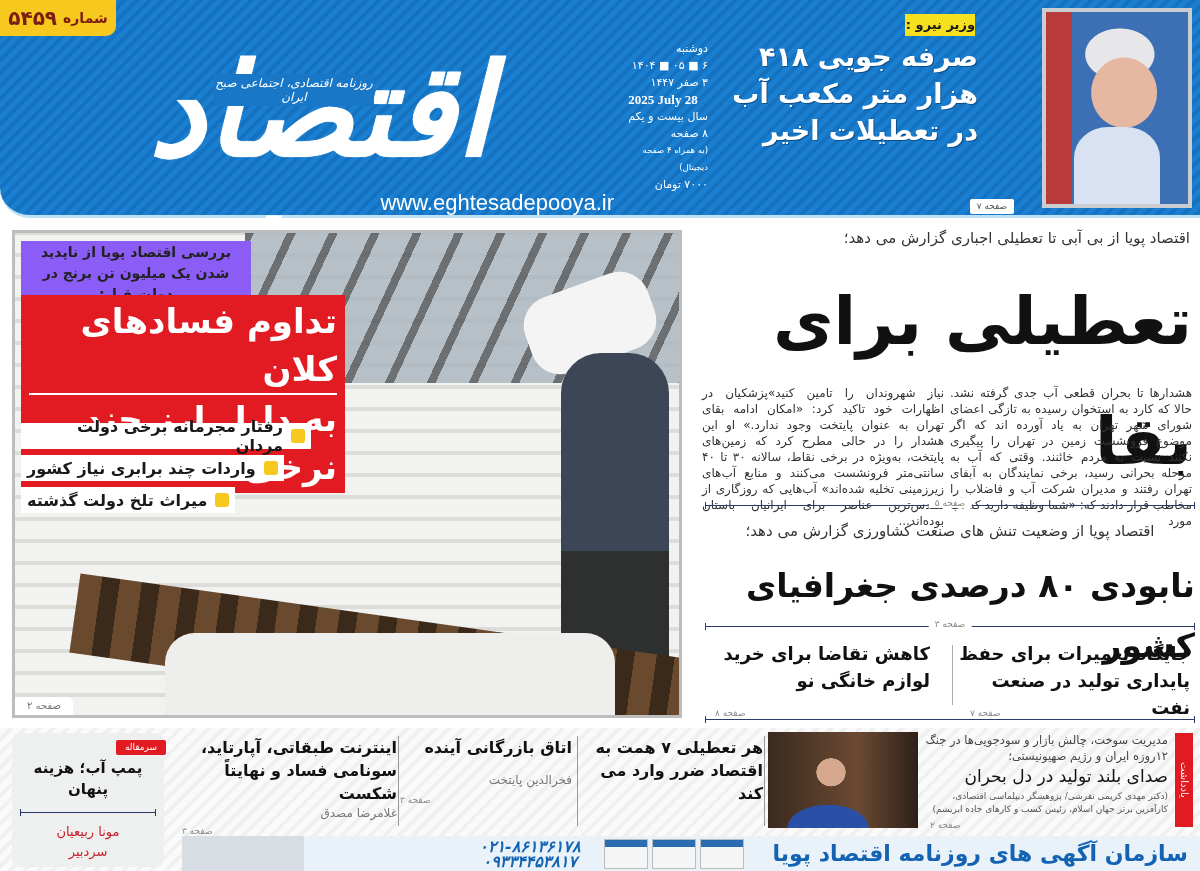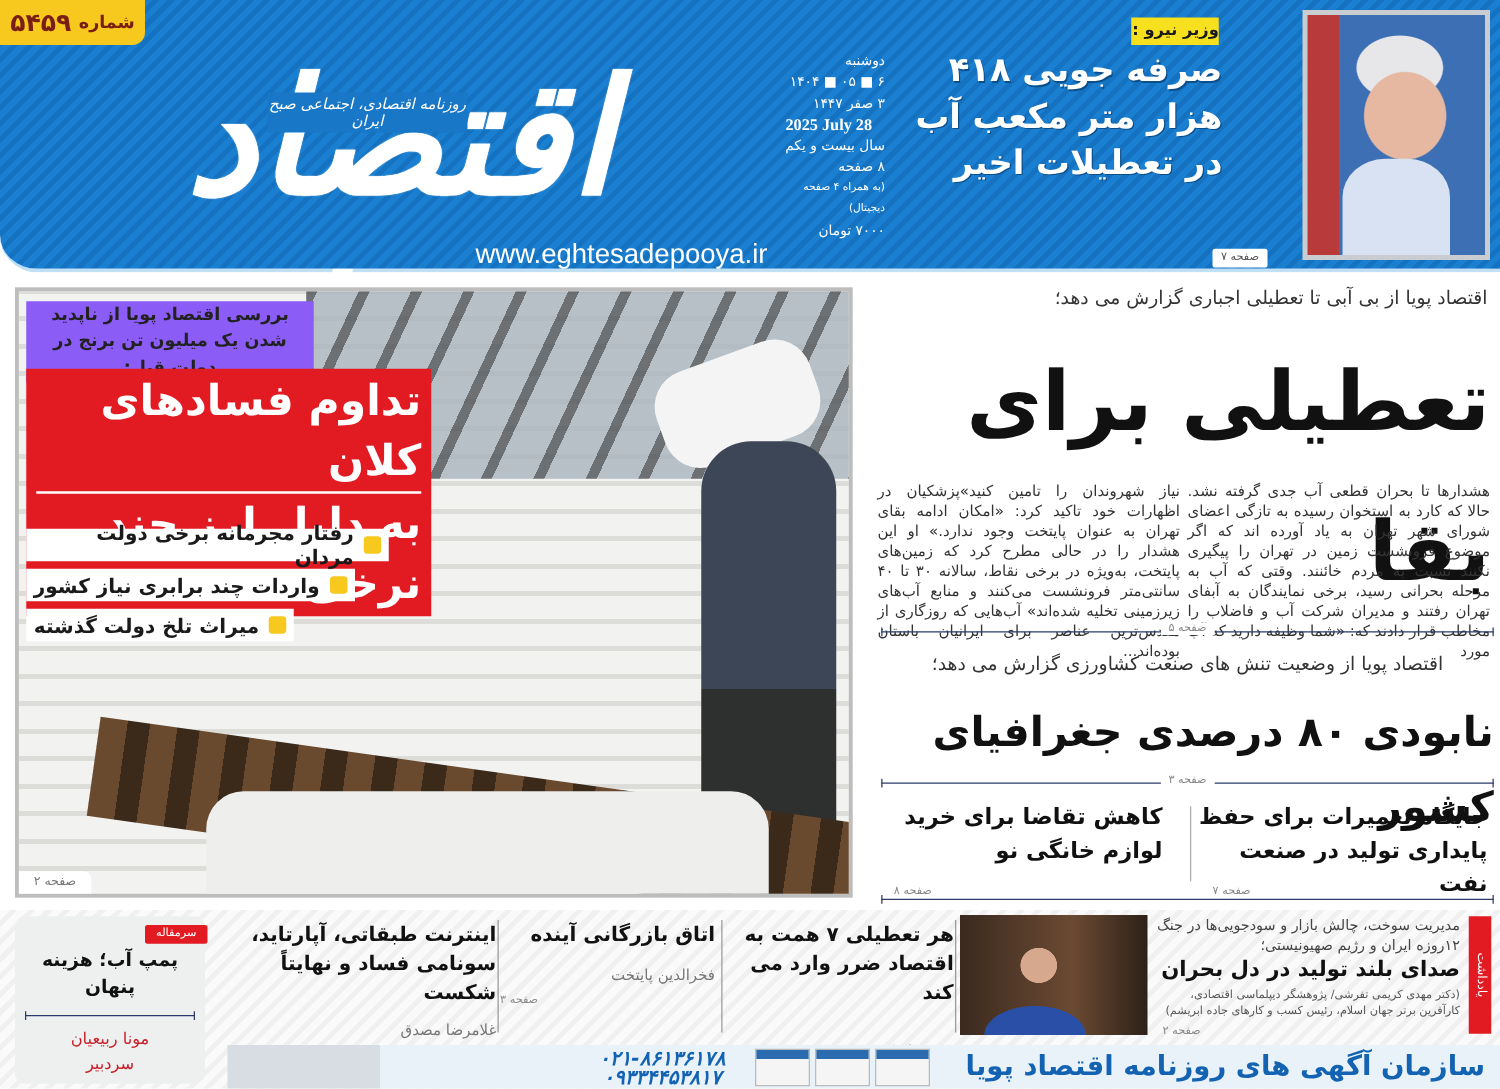--- a/index.html
+++ b/index.html
@@ -79,32 +79,32 @@
 
 
 #bottom{left:0;top:728px;width:1200px;height:143px;background:repeating-linear-gradient(135deg,#fafafa 0 6px,#f0f0f0 6px 10px)}
 .editorial{left:12px;top:733px;width:152px;height:134px;background:#eef0f0;border-radius:8px}
 .ed-tag{left:116px;top:740px;width:50px;height:15px;background:#e21b23;color:#fff;font-size:9px;text-align:center;line-height:15px;border-radius:2px}
 .ed-title{left:14px;top:758px;width:148px;font-size:15px;font-weight:bold;color:#111;text-align:center;direction:rtl;line-height:21px}
 .ed-rule{left:20px;top:812px;width:136px}
 .ed-author{left:14px;top:822px;width:148px;font-size:13px;color:#c8202a;text-align:center;direction:rtl;line-height:20px}
 .cell{direction:rtl;text-align:right}
 .c-title{font-size:16px;font-weight:bold;color:#111;line-height:23px}
-.c-author{font-size:12px;color:#777;margin-top:12px}
+.c-author{font-size:12px;color:#777;margin-top:1px}
 .c-pg{font-size:9px;color:#888}
 .cA{left:182px;top:736px;width:215px}
 .cB{left:400px;top:736px;width:172px}
 .cC{left:580px;top:736px;width:183px}
 .vsep{width:1px;background:#999;height:90px}
 .op-photo{left:768px;top:732px;width:150px;height:96px;
  background:radial-gradient(ellipse 16% 24% at 42% 42%,#d6a88e 0 60%,transparent 62%),
  radial-gradient(ellipse 38% 34% at 40% 100%,#2a4fa6 0 70%,transparent 72%),
  linear-gradient(90deg,#3b2a1f,#6b4a33 60%,#2d2118)}
 .op-kicker{left:922px;top:732px;width:246px;font-size:11.5px;color:#444;direction:rtl;text-align:right;line-height:16px}
-.op-title{left:922px;top:766px;width:246px;font-size:17px;font-weight:bold;color:#111;direction:rtl;text-align:right}
+.op-title{left:922px;top:766px;width:246px;font-size:17px;font-weight:normal;color:#111;direction:rtl;text-align:right}
 .op-author{left:922px;top:790px;width:246px;font-size:9px;color:#555;direction:rtl;text-align:right;line-height:13px}
 .op-pg{left:930px;top:820px;font-size:9px;color:#888;direction:rtl}
 .op-tag{left:1175px;top:733px;width:18px;height:94px;background:#e21b23;color:#fff;font-size:10px;writing-mode:vertical-rl;text-align:center;line-height:18px}
 
 .ad{left:182px;top:836px;width:1018px;height:35px;background:linear-gradient(90deg,#d7dde3 0 12%,#e9f2f9 12% 100%);display:flex;align-items:center;direction:rtl}
 .ad-title{font-size:22px;font-weight:bold;color:#1463b3;padding:0 12px 0 18px;white-space:nowrap}
 .ad-thumbs{display:flex;gap:4px;margin:0 10px}
 .ad-thumb{width:44px;height:30px;background:linear-gradient(#2b6cb0 0 25%,#f5f5f5 25%);border:1px solid #bbb}
 .ad-phones{font-size:16px;font-weight:bold;font-style:italic;color:#1463b3;line-height:15px;text-align:center;margin:0 14px;direction:ltr}
 </style>

